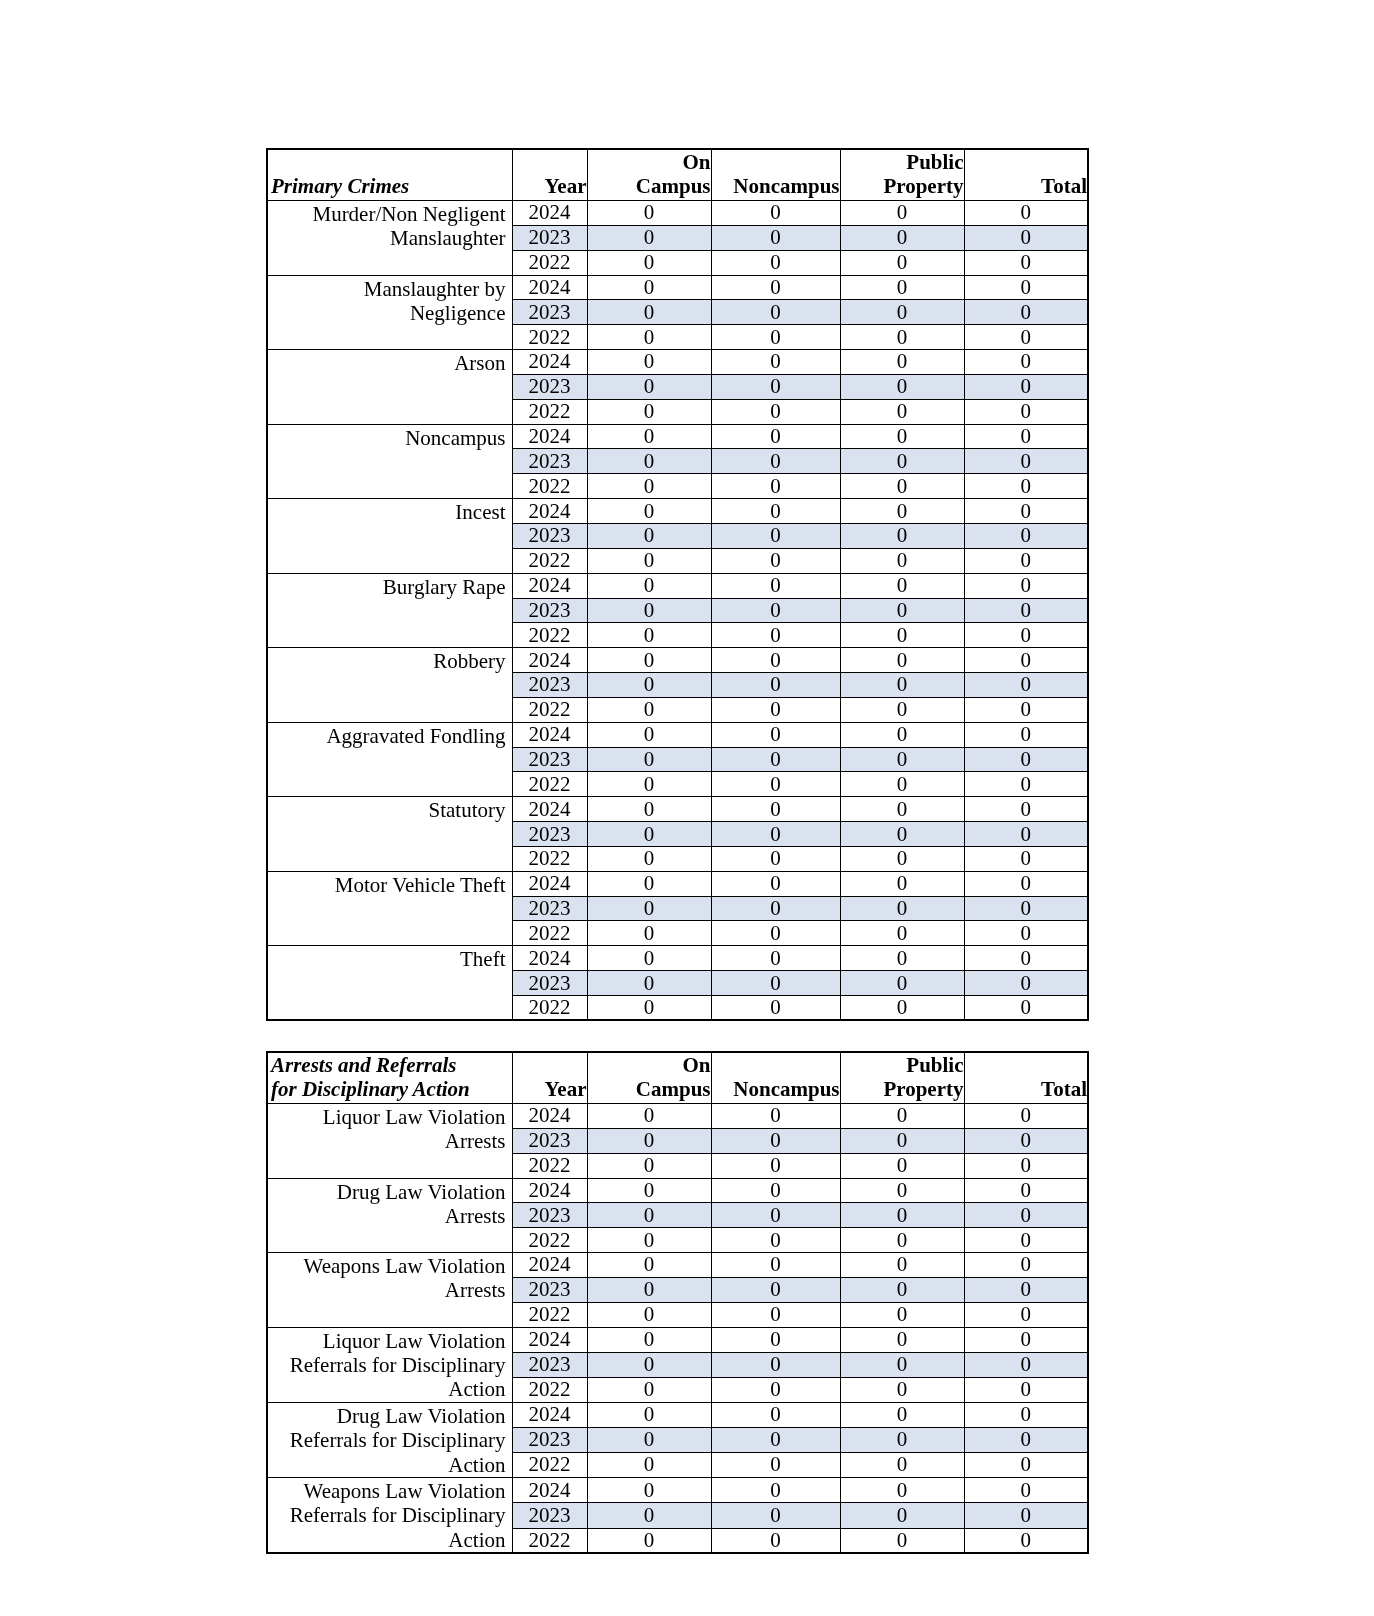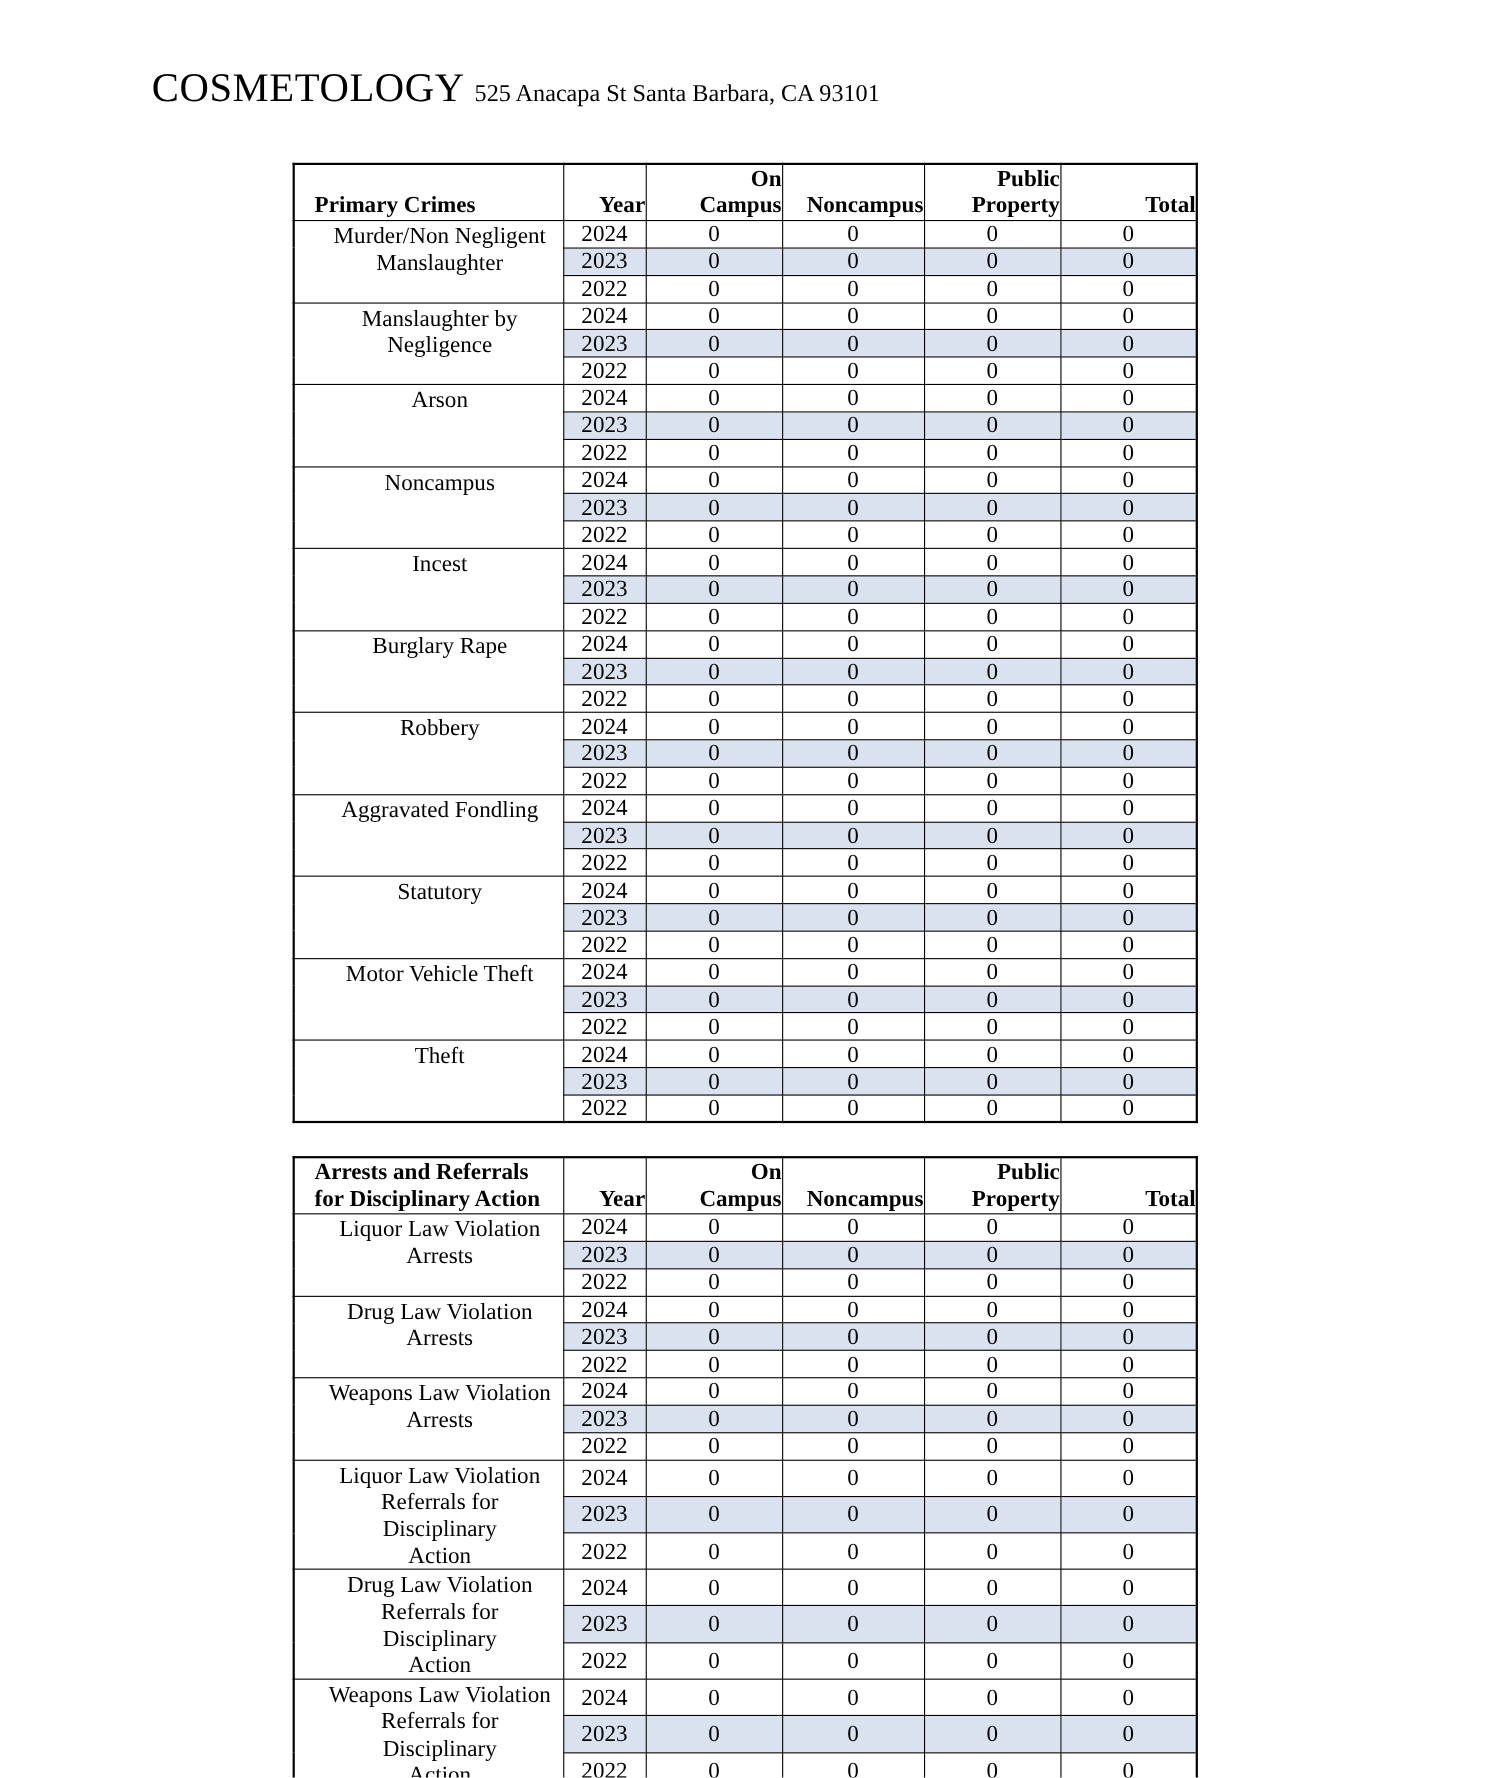--- a/index.html
+++ b/index.html
@@ -45,49 +45,47 @@
   }
   table.crime th {
     font-weight: bold;
     text-align: right;
     vertical-align: bottom;
     line-height: 24px;
     padding: 0 0 2px 0;
   }
   table.crime th.cat {
     text-align: left;
-    padding-left: 18px;
+    padding-left: 3px;
     padding-right: 6px;
+    font-style: italic;
   }
   .t1 thead tr { height: 51px; }
   .t2 thead tr { height: 48px; margin-left: 22px; }
   table.crime tbody tr { height: 24.85px; }
   table.crime tbody td {
     text-align: center;
     vertical-align: middle;
     padding: 0;
     line-height: 23px;
   }
   table.crime tbody td.cat {
-    text-align: center;
+    text-align: right;
     vertical-align: top;
-    padding: 1px 6px 0 26px;
+    padding: 1px 6px 0 14px;
     line-height: 24.4px;
     background: #ffffff;
   }
   table.crime tbody tr.shaded > td { background: #dbe2ef; }
 </style>
 </head>
 <body>
 
 <div class="page">
 
-  <div class="doc-title">
-    <span class="main">COSMETOLOGY</span><span class="addr">525 Anacapa St Santa Barbara, CA 93101</span>
-  </div>
 
   <div class="tbl-wrap t1">
     <table class="crime">
       <colgroup>
         <col style="width:245px">
         <col style="width:75px">
         <col style="width:124px">
         <col style="width:129px">
         <col style="width:124px">
         <col style="width:124px">

